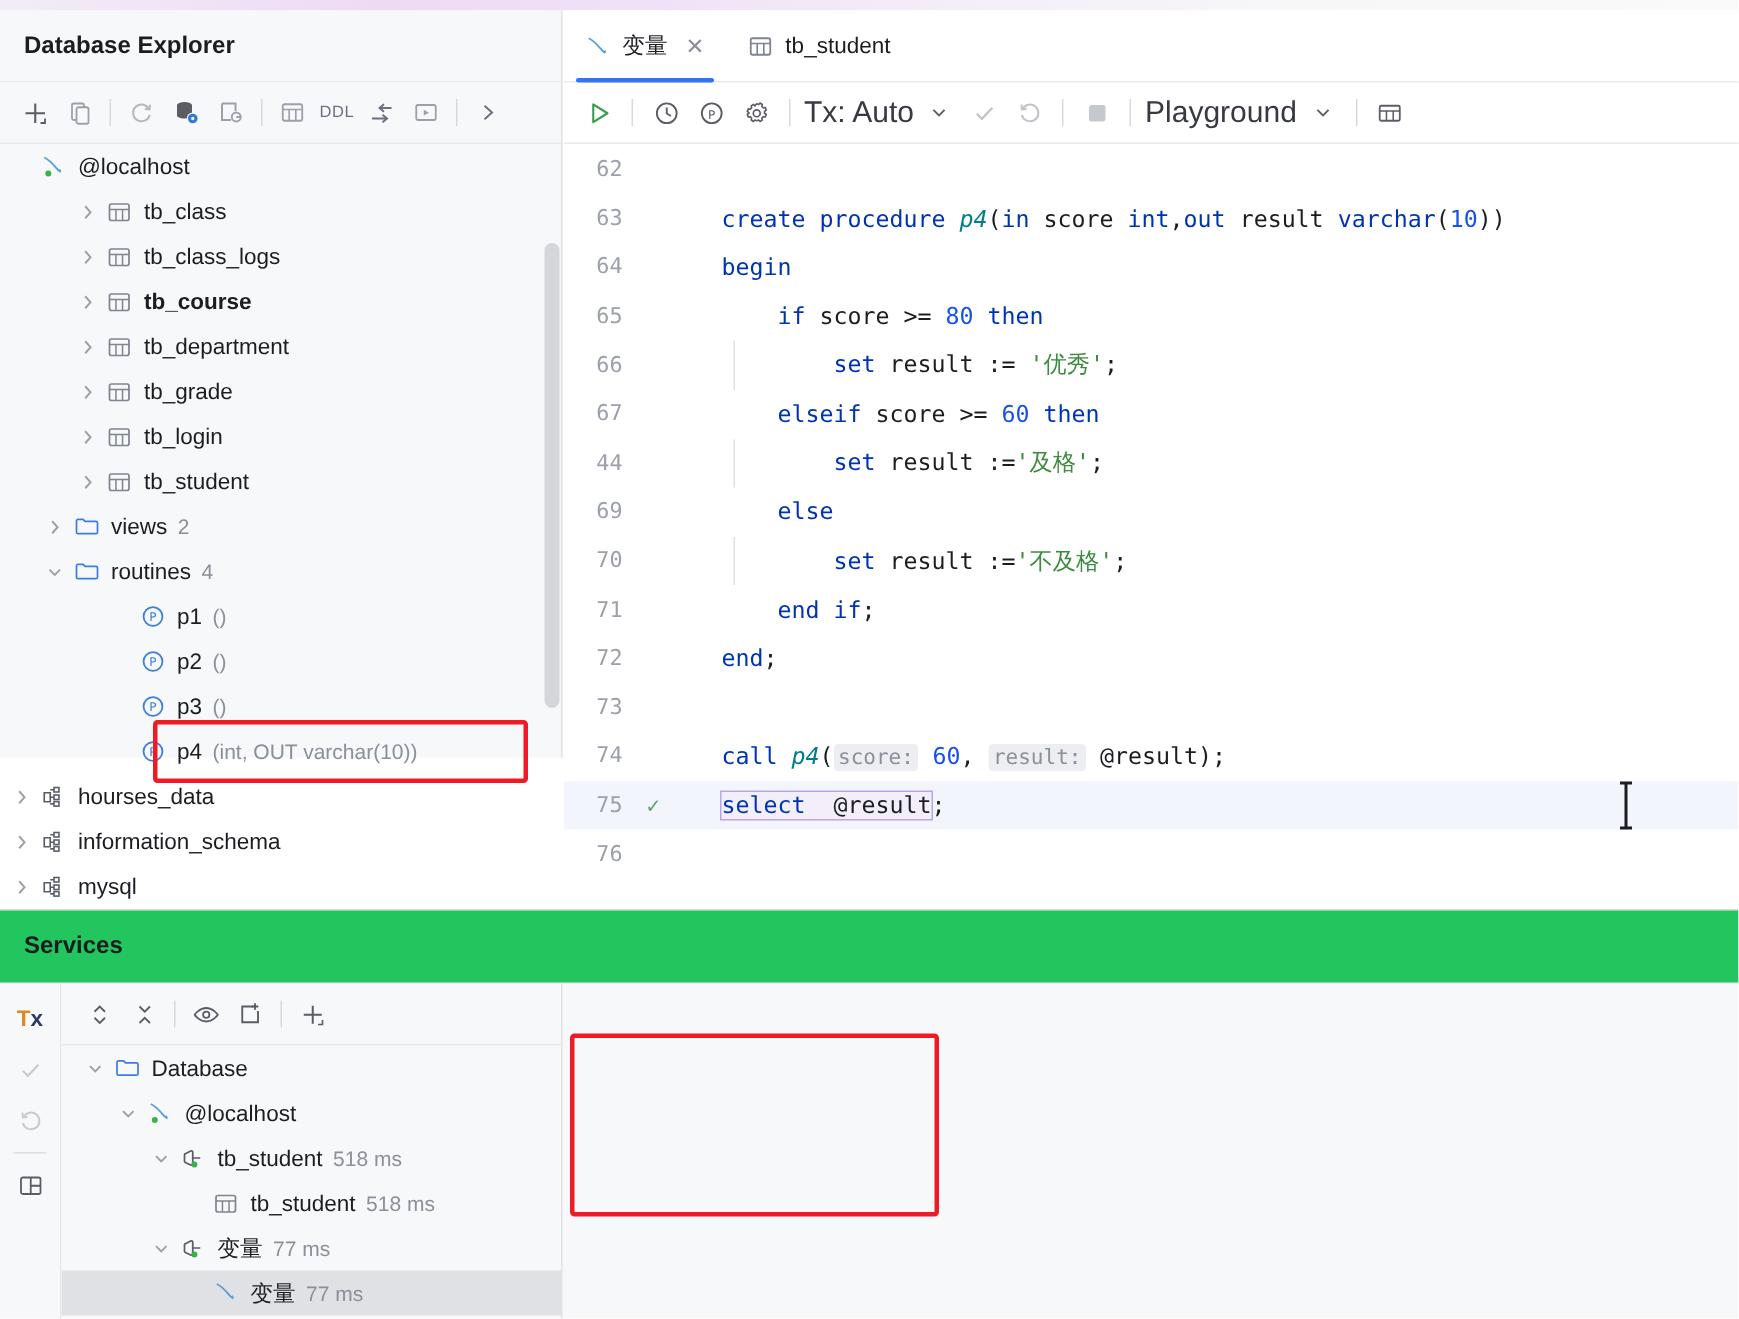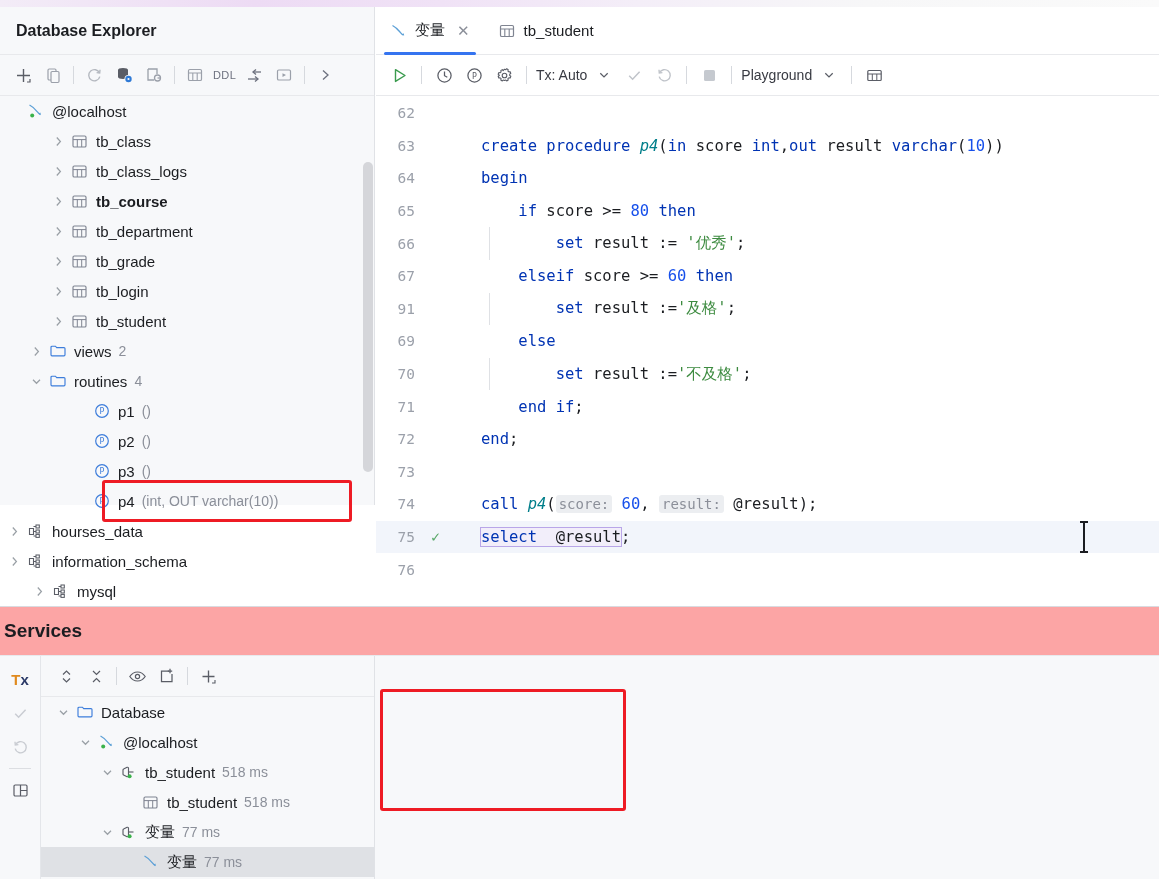--- a/index.html
+++ b/index.html
@@ -83,21 +83,21 @@
     content:""; position:absolute; left:8px; right:8px; bottom:-1px; height:3px;
     background:#3574f0; border-radius:2px;
   }
   .tab .x{ color:#8b8f99; font-size:15px; margin-left:4px; }
 
   .run-toolbar{
     height:41px; border-bottom:1px solid #e8e9ec; display:flex; align-items:center;
     padding-left:8px; background:#ffffff;
   }
   .rt-sep{ width:1px; height:18px; background:#d6d9de; margin:0 7px; }
-  .rt-txt{ font-size:14px; color:#383a42; padding:0 2px; }
+  .rt-txt{ font-size:20px; color:#383a42; padding:0 2px; }
 
   .code{
     position:absolute; left:0; top:90px; width:783px; height:508px;
     overflow:hidden; background:#ffffff;
     font-family:"DejaVu Sans Mono", monospace; font-size:15.5px;
   }
   .cline{
     height:32.6px; display:flex; align-items:center; position:relative;
   }
   .cline.hl{ background:#f2f5fb; }
@@ -121,23 +121,23 @@
     position:absolute; left:700px; top:513px; width:16px; height:34px; pointer-events:none;
   }
 
   
   .services{
     position:absolute; left:0; top:606px; width:1159px; height:273px;
     background:#f7f8fa; border-top:1px solid #d9dbe0;
   }
   .svc-title{
     position:absolute; left:0; top:0; width:1159px; height:49px;
-    display:flex; align-items:center; padding-left:4px;
-    font-size:19px; font-weight:700; color:#1b1d21;
-    border-bottom:1px solid #e8e9ec; background:#fca5a5;
+    display:flex; align-items:center; padding-left:16px;
+    font-size:16px; font-weight:700; color:#1b1d21;
+    border-bottom:1px solid #e8e9ec; background:#22c55e;
   }
   .svc-left-rail{
     position:absolute; left:0; top:49px; width:41px; height:224px;
     display:flex; flex-direction:column; align-items:center; padding-top:6px;
     border-right:1px solid #e4e6ea; background:#f7f8fa;
   }
   .rail-btn{ width:30px; height:34px; display:flex; align-items:center; justify-content:center; color:#c3c6cc;}
   .rail-div{ width:22px; height:1px; background:#dcdee2; margin:4px 0; }
 
   .svc-tree-wrap{
@@ -444,21 +444,21 @@
           <svg width="18" height="18" viewBox="0 0 18 18">
             <path d="M2.5 12.5V6.5h4v6z" stroke="#5a5d66" stroke-width="1.1" fill="none"></path>
             <rect x="9" y="3" width="3.3" height="3" stroke="#5a5d66" stroke-width="1.05" fill="none"></rect>
             <rect x="9" y="8" width="3.3" height="3" stroke="#5a5d66" stroke-width="1.05" fill="none"></rect>
             <rect x="9" y="12.4" width="3.3" height="3" stroke="#5a5d66" stroke-width="1.05" fill="none"></rect>
             <path d="M6.5 4.5H9M6.5 9.5H9M6.5 13.9H9" stroke="#5a5d66" stroke-width="1.05"></path>
           </svg>
         </span>
         <span class="tlabel">information_schema</span>
       </div>
-      <div class="trow" style="padding-left: 6px; margin-left: 25px;">
+      <div class="trow" style="padding-left: 6px;">
         <span class="chev">
           <svg width="13" height="13" viewBox="0 0 13 13">
             <path d="M4.8 2.5l3.6 4-3.6 4" stroke="#9aa0a6" stroke-width="1.25" fill="none"></path>
           </svg>
         </span>
         <span class="ticon">
           <svg width="18" height="18" viewBox="0 0 18 18">
             <path d="M2.5 12.5V6.5h4v6z" stroke="#5a5d66" stroke-width="1.1" fill="none"></path>
             <rect x="9" y="3" width="3.3" height="3" stroke="#5a5d66" stroke-width="1.05" fill="none"></rect>
             <rect x="9" y="8" width="3.3" height="3" stroke="#5a5d66" stroke-width="1.05" fill="none"></rect>
@@ -587,21 +587,21 @@
         <div class="gmark"></div>
         <div class="indent-guide"></div>
         <div class="ctext">        <span class="kw">set</span> <span class="ident">result</span> <span class="ident">:=</span> <span class="str">'优秀'</span>;</div>
       </div>
       <div class="cline">
         <div class="gut">67</div>
         <div class="gmark"></div>
         <div class="ctext">    <span class="kw">elseif</span> <span class="ident">score</span> <span class="ident">&gt;=</span> <span class="num">60</span> <span class="kw">then</span></div>
       </div>
       <div class="cline">
-        <div class="gut">91</div>
+        <div class="gut">44</div>
         <div class="gmark"></div>
         <div class="indent-guide"></div>
         <div class="ctext">        <span class="kw">set</span> <span class="ident">result</span> <span class="ident">:=</span><span class="str">'及格'</span>;</div>
       </div>
       <div class="cline">
         <div class="gut">69</div>
         <div class="gmark"></div>
         <div class="ctext">    <span class="kw">else</span></div>
       </div>
       <div class="cline">

